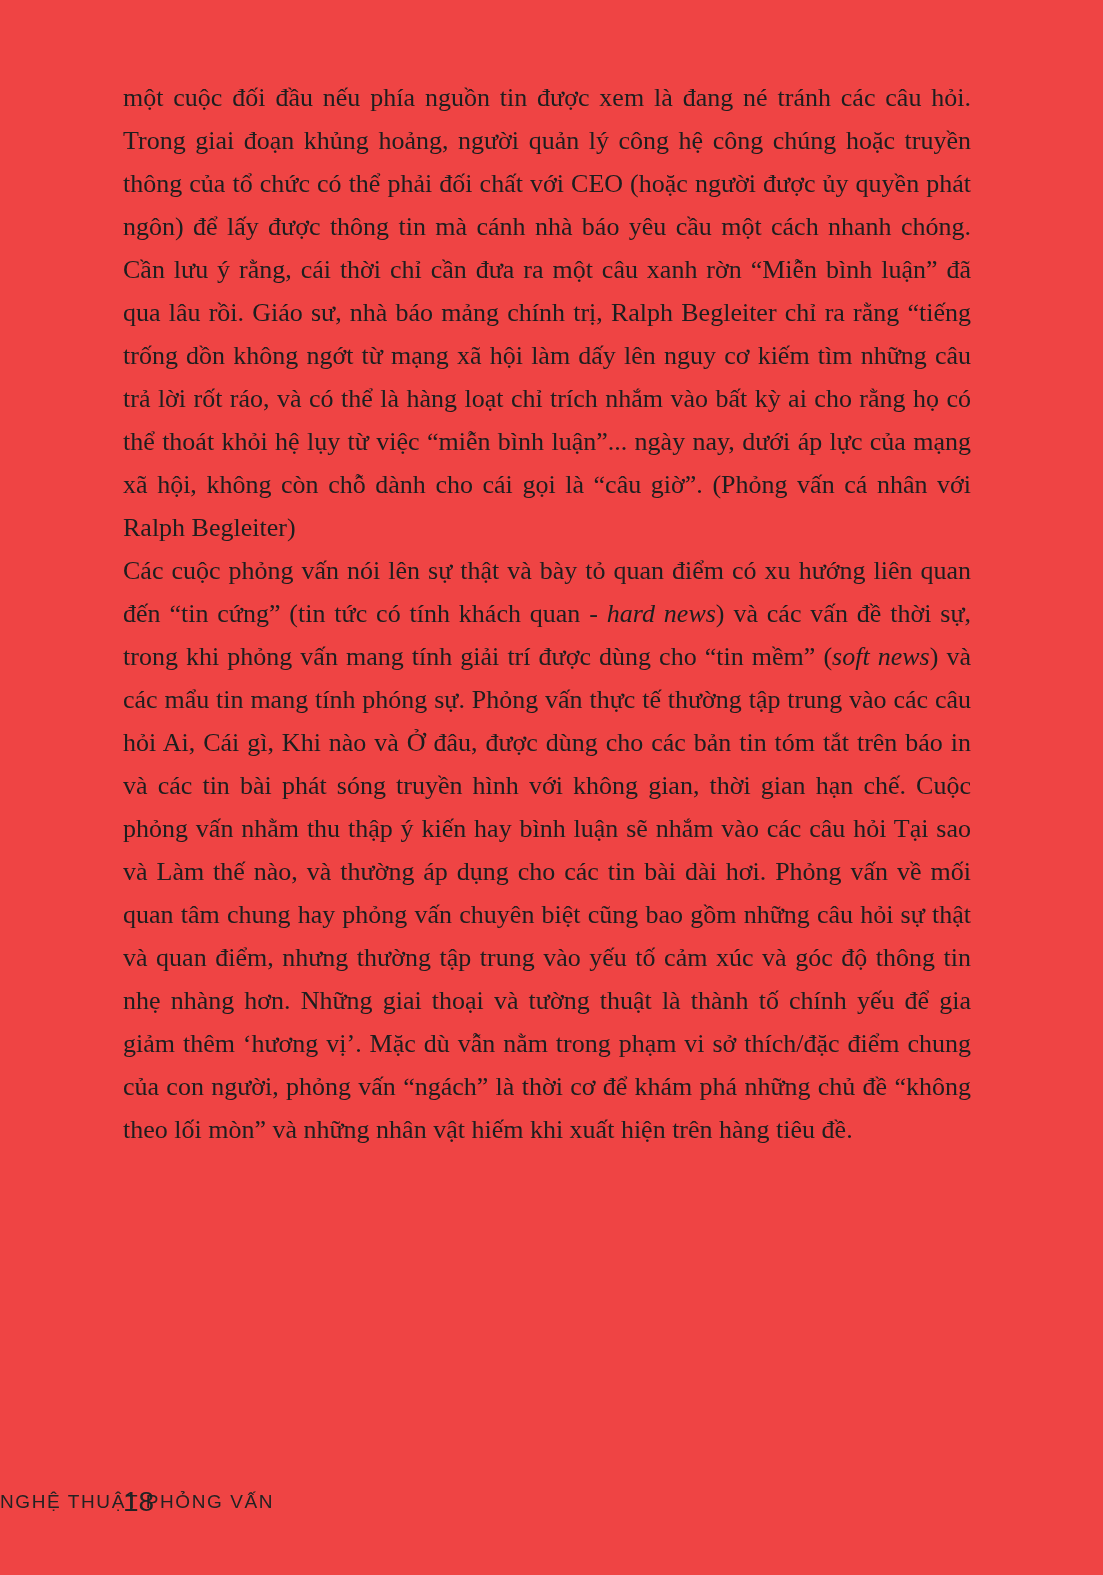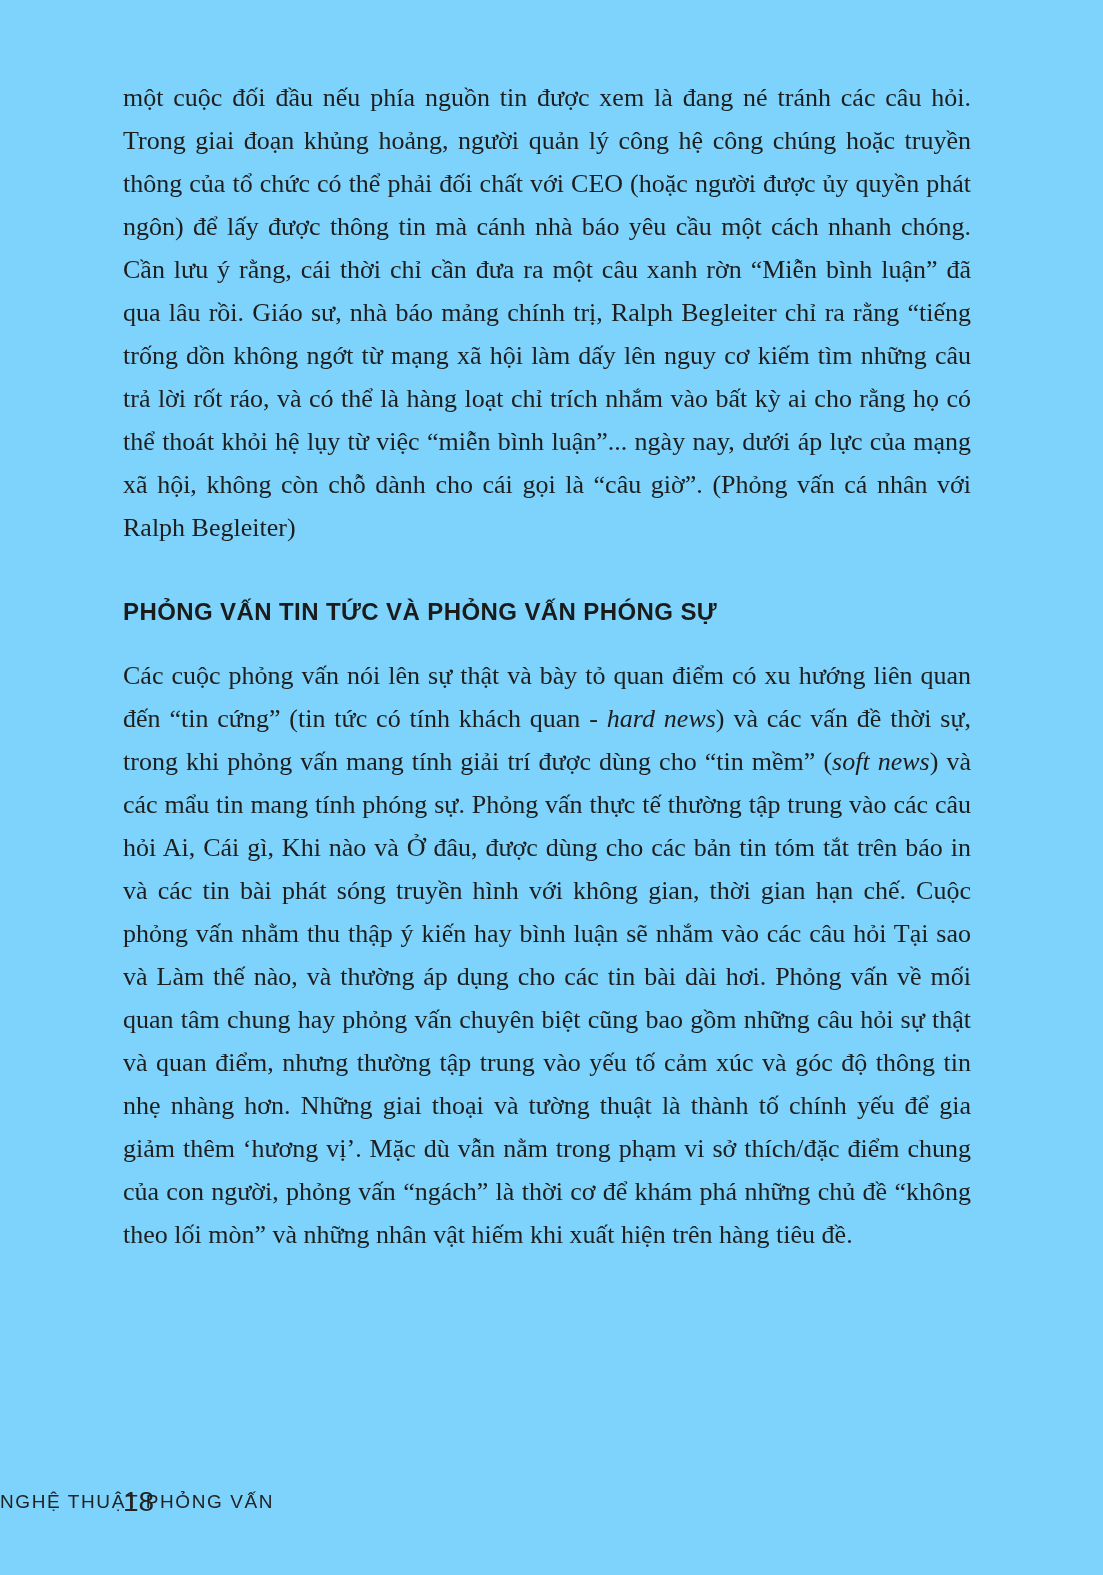--- a/index.html
+++ b/index.html
@@ -4,21 +4,21 @@
 <style>
   html, body {
     margin: 0;
     padding: 0;
     background: #ffffff;
   }
   .page {
     position: relative;
     width: 1103px;
     height: 1575px;
-    background: #7dd3fc;
+    background: #ef4444;
     overflow: hidden;
     font-family: "Liberation Serif", "DejaVu Serif", serif;
     color: #1e1e1e;
   }
   .content {
     position: absolute;
     top: 76px;
     left: 123px;
     width: 848px;
   }
@@ -65,21 +65,20 @@
     letter-spacing: 1.6px;
   }
 </style>
 </head>
 <body>
 
 <div class="page">
   <main class="content">
     <p class="body-par">một cuộc đối đầu nếu phía nguồn tin được xem là đang né tránh các câu hỏi. Trong giai đoạn khủng hoảng, người quản lý công hệ công chúng hoặc truyền thông của tổ chức có thể phải đối chất với CEO (hoặc người được ủy quyền phát ngôn) để lấy được thông tin mà cánh nhà báo yêu cầu một cách nhanh chóng. Cần lưu ý rằng, cái thời chỉ cần đưa ra một câu xanh rờn “Miễn bình luận” đã qua lâu rồi. Giáo sư, nhà báo mảng chính trị, Ralph Begleiter chỉ ra rằng “tiếng trống dồn không ngớt từ mạng xã hội làm dấy lên nguy cơ kiếm tìm những câu trả lời rốt ráo, và có thể là hàng loạt chỉ trích nhắm vào bất kỳ ai cho rằng họ có thể thoát khỏi hệ lụy từ việc “miễn bình luận”... ngày nay, dưới áp lực của mạng xã hội, không còn chỗ dành cho cái gọi là “câu giờ”. (Phỏng vấn cá nhân với Ralph Begleiter)</p>
 
-    <h2 class="section-heading">PHỎNG VẤN TIN TỨC VÀ PHỎNG VẤN PHÓNG SỰ</h2>
 
     <p class="body-par"><span>Các cuộc phỏng vấn nói lên sự thật và bày tỏ quan điểm có xu hướng liên quan đến “tin cứng” (tin tức có tính khách quan - </span><em>hard news</em><span>) và các vấn đề thời sự, trong khi phỏng vấn mang tính giải trí được dùng cho “tin mềm” (</span><em>soft news</em><span>) và các mẩu tin mang tính phóng sự. Phỏng vấn thực tế thường tập trung vào các câu hỏi Ai, Cái gì, Khi nào và Ở đâu, được dùng cho các bản tin tóm tắt trên báo in và các tin bài phát sóng truyền hình với không gian, thời gian hạn chế. Cuộc phỏng vấn nhằm thu thập ý kiến hay bình luận sẽ nhắm vào các câu hỏi Tại sao và Làm thế nào, và thường áp dụng cho các tin bài dài hơi. Phỏng vấn về mối quan tâm chung hay phỏng vấn chuyên biệt cũng bao gồm những câu hỏi sự thật và quan điểm, nhưng thường tập trung vào yếu tố cảm xúc và góc độ thông tin nhẹ nhàng hơn. Những giai thoại và tường thuật là thành tố chính yếu để gia giảm thêm ‘hương vị’. Mặc dù vẫn nằm trong phạm vi sở thích/đặc điểm chung của con người, phỏng vấn “ngách” là thời cơ để khám phá những chủ đề “không theo lối mòn” và những nhân vật hiếm khi xuất hiện trên hàng tiêu đề.</span></p>
   </main>
 
   <footer class="page-footer">
     <span class="page-number">18</span>
     <span class="running-title">NGHỆ THUẬT PHỎNG VẤN</span>
   </footer>
 </div>
 

